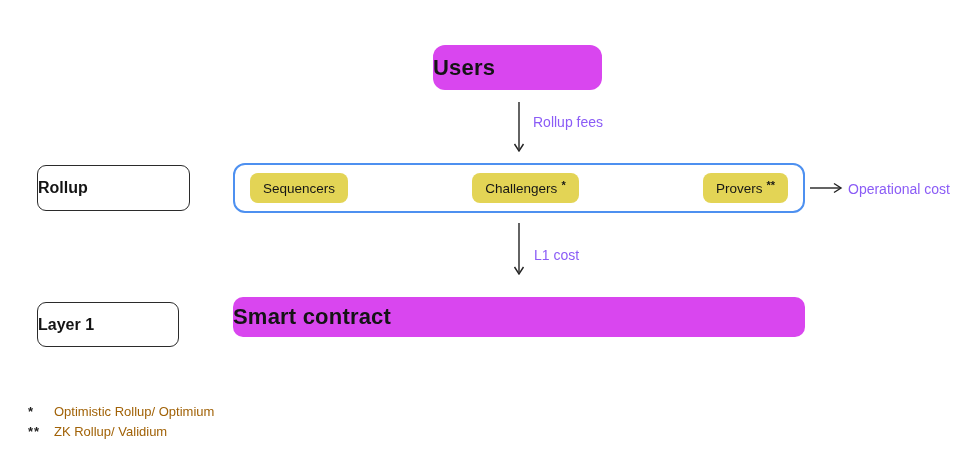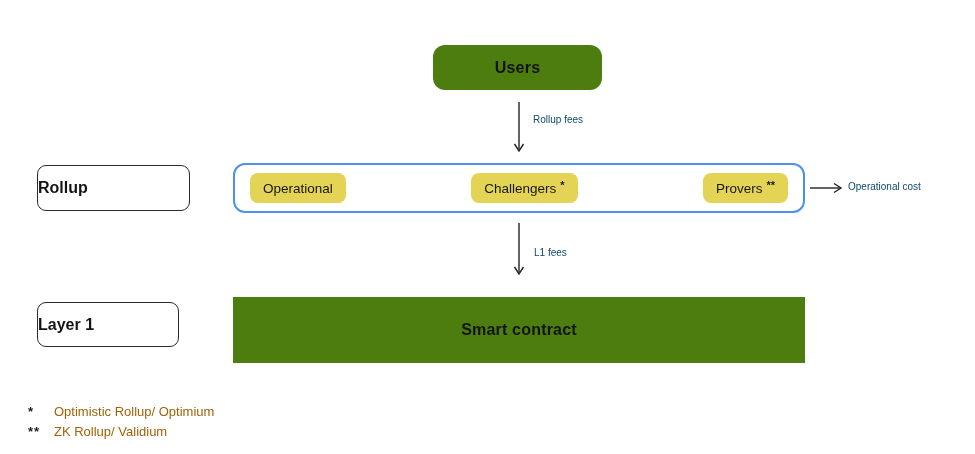--- a/index.html
+++ b/index.html
@@ -9,32 +9,32 @@
     position: relative;
     width: 975px;
     height: 454px;
     background: #ffffff;
     overflow: hidden;
   }
 
   
   .node-yellow {
     position: absolute;
-    background: #4d7c0f;
+    background: #d946ef;
     border-radius: 12px;
     display: flex;
     align-items: center;
-    justify-content: center;
+    justify-content: flex-start;
     font-weight: 700;
-    font-size: 16px;
+    font-size: 22px;
     letter-spacing: .2px;
     color: #141414;
   }
   .users-box   { left: 433px; top: 45px;  width: 169px; height: 45px; }
-  .smart-box   { left: 233px; top: 297px; width: 572px; height: 66px; border-radius: 0; }
+  .smart-box   { left: 233px; top: 297px; width: 572px; height: 40px; border-radius: 10px; }
 
   
   .label-box {
     position: absolute;
     background: #ffffff;
     border: 1.5px solid #2b2b2b;
     border-radius: 9px;
     display: flex;
     align-items: center;
     justify-content: flex-start;
@@ -84,22 +84,22 @@
   
   .arrow { position: absolute; }
   .arrow svg { display: block; }
   .arrow-down-1 { left: 512px; top: 102px; }
   .arrow-down-2 { left: 512px; top: 223px; }
   .arrow-right-op { left: 810px; top: 181px; }
 
   
   .edge-label {
     position: absolute;
-    font-size: 10px;
-    color: #0c4a6e;
+    font-size: 14px;
+    color: #8b5cf6;
     white-space: nowrap;
   }
   .rollup-fees-label { left: 533px; top: 114px; }
   .l1-cost-label     { left: 534px; top: 247px; }
   .op-cost-label     { left: 848px; top: 181px; }
 
   
   .footnotes {
     position: absolute;
     left: 28px; top: 402px;
@@ -131,21 +131,21 @@
     </svg>
   </div>
   <div class="edge-label rollup-fees-label">Rollup fees</div>
 
   <div class="label-box rollup-box">
     <span>Rollup</span>
   </div>
 
   <div class="actors-container">
     <div class="actor-chip">
-      <span>Operational</span>
+      <span>Sequencers</span>
     </div>
     <div class="actor-chip">
       <span>Challengers</span>
         <sup>*</sup>
     </div>
     <div class="actor-chip">
       <span>Provers</span>
         <sup>**</sup>
     </div>
   </div>
@@ -157,21 +157,21 @@
     </svg>
   </div>
   <div class="edge-label op-cost-label">Operational cost</div>
 
   <div class="arrow arrow-down-2">
     <svg width="14" height="52" viewBox="0 0 14 52">
       <line x1="7" y1="0" x2="7" y2="49" stroke="#222" stroke-width="1.4"></line>
       <polyline points="2.5,44 7,51 11.5,44" fill="none" stroke="#222" stroke-width="1.4"></polyline>
     </svg>
   </div>
-  <div class="edge-label l1-cost-label">L1 fees</div>
+  <div class="edge-label l1-cost-label">L1 cost</div>
 
   <div class="label-box layer1-box">
     <span>Layer 1</span>
   </div>
 
   <div class="node-yellow smart-box">
     <span>Smart contract</span>
   </div>
 
   <div class="footnotes">

